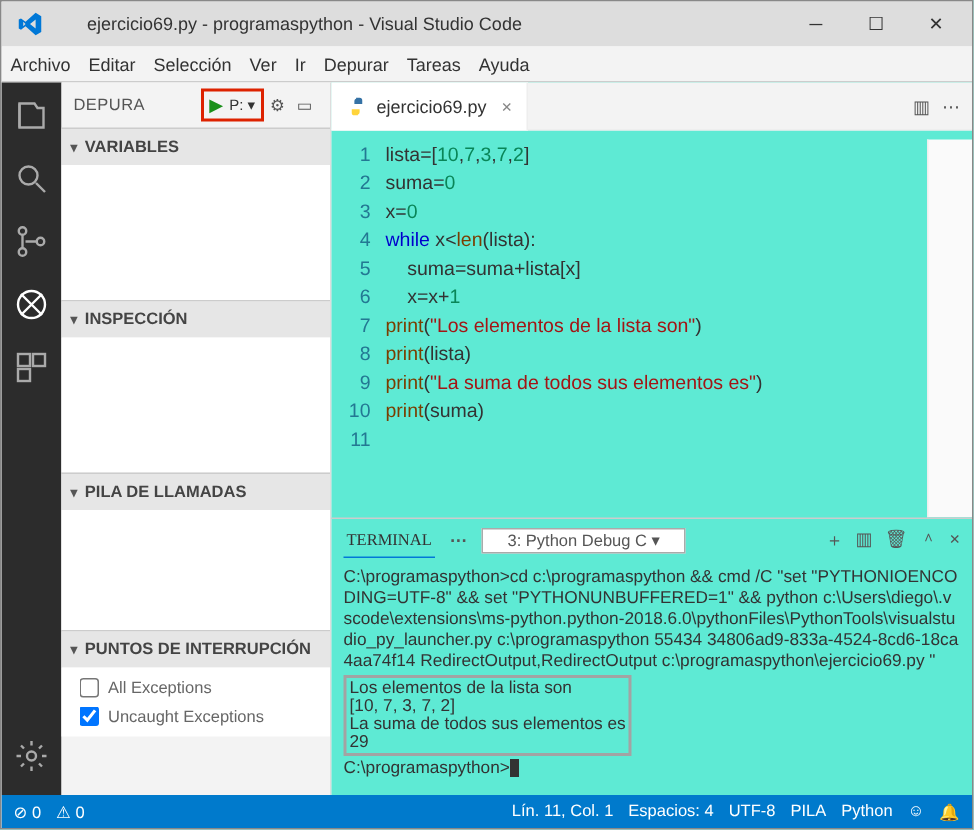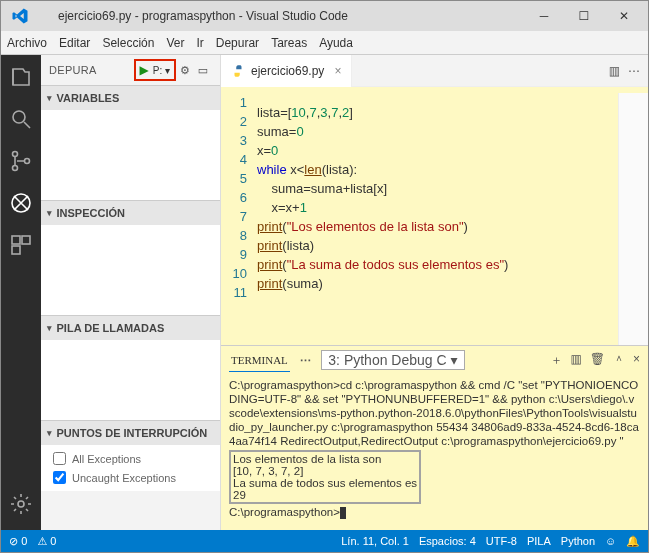--- a/index.html
+++ b/index.html
@@ -23,39 +23,39 @@
 .runcluster { display: flex; align-items: center; gap: 4px; border: 2px solid #d20; padding: 2px 4px; }
 .runcluster .play { color: #1a8f1a; font-size: 12px; }
 .runcluster .cfg { font-size: 10px; color: #333; }
 .sidebar .iconbtn { width: 18px; text-align: center; color: #555; }
 .section { border-top: 1px solid #ccc; }
 .section .hdr { height: 24px; display: flex; align-items: center; padding: 0 6px; font-size: 11px; font-weight: bold; color: #444; background: #e6e6e6; }
 .section .hdr::before { content: "▸"; display: inline-block; margin-right: 5px; font-size: 9px; color: #555; }
 .section.open .hdr::before { content: "▾"; }
 .section .body { flex: 1; background: #fff; height: 90px; }
 .section .chk { display: flex; align-items: center; gap: 6px; padding: 3px 12px; font-size: 11px; color: #666; }
-.editor { flex: 1; display: flex; flex-direction: column; background: #fef9c3; min-width: 0; }
+.editor { flex: 1; display: flex; flex-direction: column; background: #5eead4; min-width: 0; }
 .tabbar { height: 32px; display: flex; align-items: center; border-bottom: 1px solid #eee; background: #f3f3f3; }
 .tab { height: 32px; display: flex; align-items: center; gap: 6px; padding: 0 10px; background: #fff; color: #333; font-size: 12px; border-right: 1px solid #eee; }
 .tab .pyicon { width: 14px; height: 14px; }
 .tab .close { color: #888; font-size: 12px; margin-left: 4px; }
 .tabbar .right { margin-left: auto; display: flex; gap: 8px; padding-right: 8px; color: #555; }
 .code { flex: 1; display: flex; font-family: Consolas, monospace; font-size: 13px; line-height: 19px; padding-top: 6px; overflow: hidden; }
 .gutter { width: 36px; text-align: right; color: #237893; padding-right: 10px; }
-.codelines { flex: 1; white-space: pre; color: #333; margin-top: 10px; }
+.codelines { flex: 1; white-space: pre; color: #333; }
 .kw { color: #0000cc; }
-.fn { color: #7a3e00; text-decoration: underline; }
+.fn { color: #7a3e00; }
 .str { color: #a31515; }
 .num { color: #098658; }
 .minimap { width: 30px; background: #fafafa; border-left: 1px solid #eee; }
 .terminal { height: 185px; border-top: 1px solid #ccc; display: flex; flex-direction: column; font-family: Consolas, monospace; font-size: 11.5px; }
 .termtabs { height: 28px; display: flex; align-items: center; padding: 0 8px; gap: 10px; color: #555; }
 .termtabs .ttab { font-size: 11px; color: #333; border-bottom: 1px solid #0078d7; padding: 5px 2px; font-family: "Segoe UI"; }
 .termtabs .dots { font-weight: bold; }
-.termtabs .sel { border: 1px solid #aaa; padding: 1px 6px; font-size: 14px; background: #fff; min-width: 110px; }
+.termtabs .sel { border: 1px solid #aaa; padding: 1px 16px; font-size: 11px; background: #fff; min-width: 110px; }
 .termtabs .ticons { display: flex; gap: 8px; margin-left: auto; }
 .termtabs .ticons span { font-size: 12px; }
 .termbody { flex: 1; padding: 4px 8px; color: #333; overflow: hidden; }
 .termbody .outbox { border: 2px solid #a3a3a3; padding: 1px 2px; margin: 2px 0; display: inline-block; }
 .cursor { background: #333; display: inline-block; width: 6px; height: 12px; vertical-align: middle; }
 .statusbar { height: 22px; background: #007acc; color: #fff; display: flex; align-items: center; font-size: 11px; padding: 0 8px; gap: 10px; }
 .statusbar .sitem { display: flex; align-items: center; gap: 4px; }
 .statusbar .right { margin-left: auto; display: flex; gap: 10px; }
 </style>
 </head>

